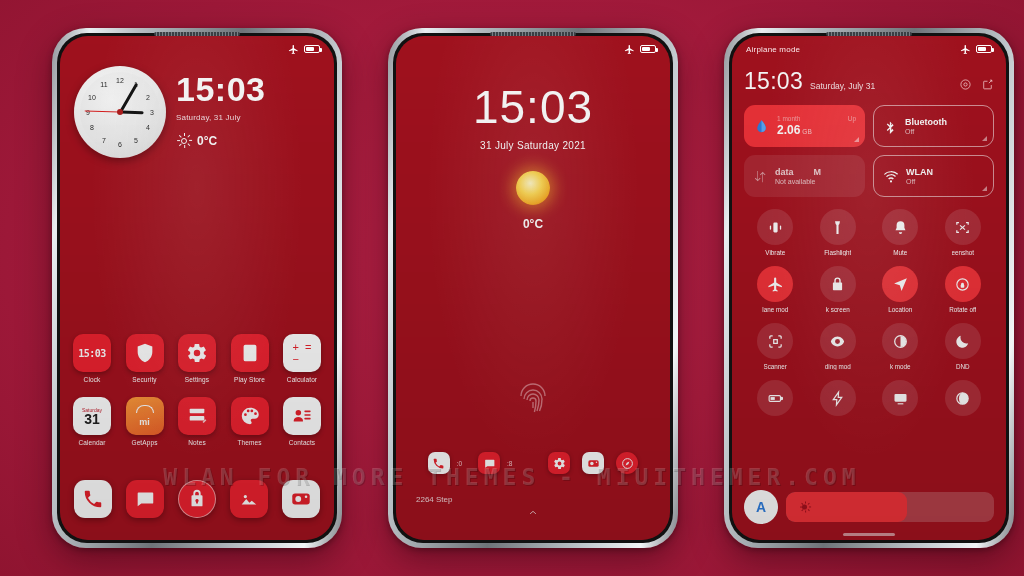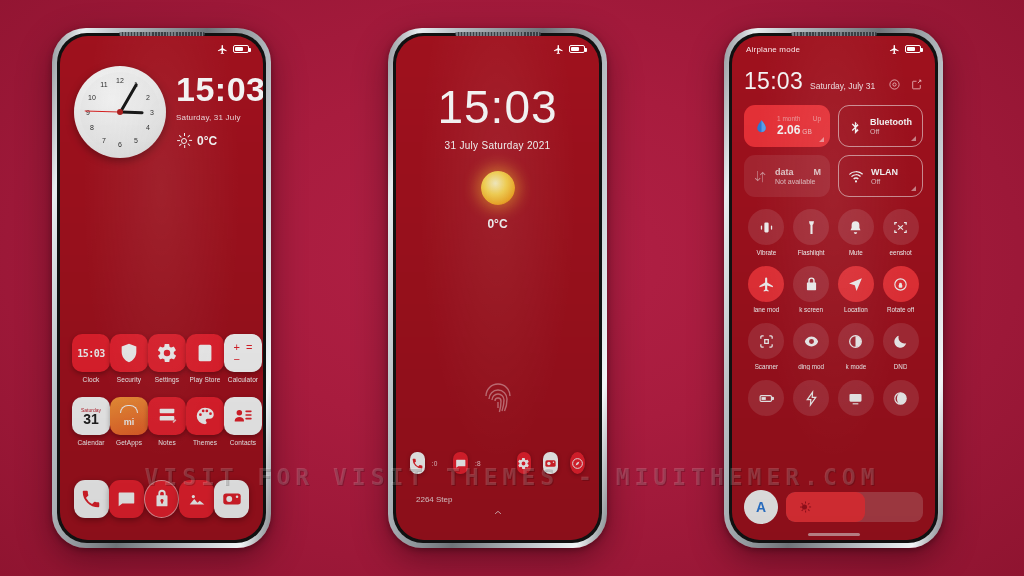--- a/index.html
+++ b/index.html
@@ -10,21 +10,21 @@
   }
   body {
     background: radial-gradient(ellipse at 50% 45%, #b22046 0%, #a81c3e 40%, #9c1838 70%, #8f1430 100%);
     position: relative;
   }
 
   
   .phone {
     position: absolute;
     top: 28px;
-    width: 219px;
+    width: 290px;
     height: 520px;
     border-radius: 34px;
     background: linear-gradient(100deg,#8e9398 0%,#e8edf0 10%,#b9c0c5 22%,#6e7479 50%,#c9d0d5 78%,#f2f5f7 90%,#7d8388 100%);
     padding: 5px;
     box-shadow: 0 12px 34px rgba(40,0,12,.45), 0 2px 6px rgba(0,0,0,.35);
   }
   .phone-inner {
     width: 100%; height: 100%;
     border-radius: 30px;
     background: #111;
@@ -724,13 +724,13 @@
             </div>
           </div>
         </div>
         <div class="homebar"></div>
       </div>
 
     </div>
   </div>
 </div>
 
-<div class="watermark">VISIT FOR VISIT THEMES - MIUITHEMER.COM</div>
+<div class="watermark">WLAN FOR MORE THEMES - MIUITHEMER.COM</div>
 
 </body></html>

